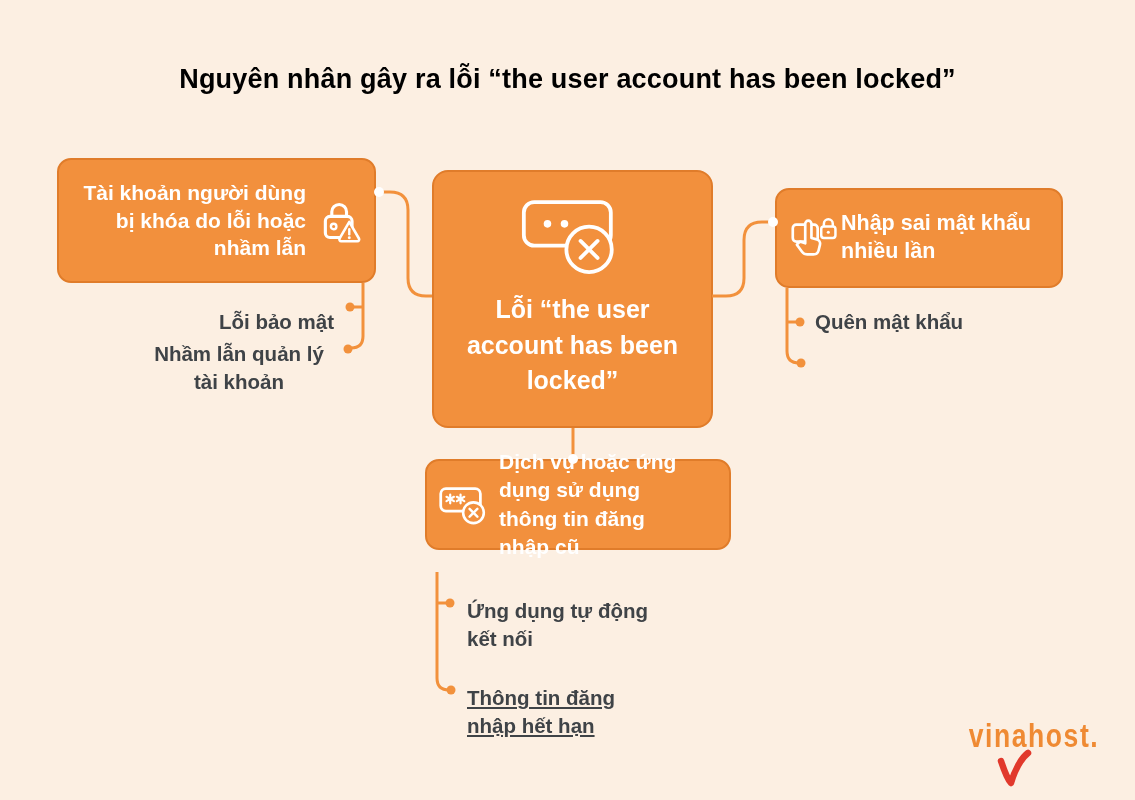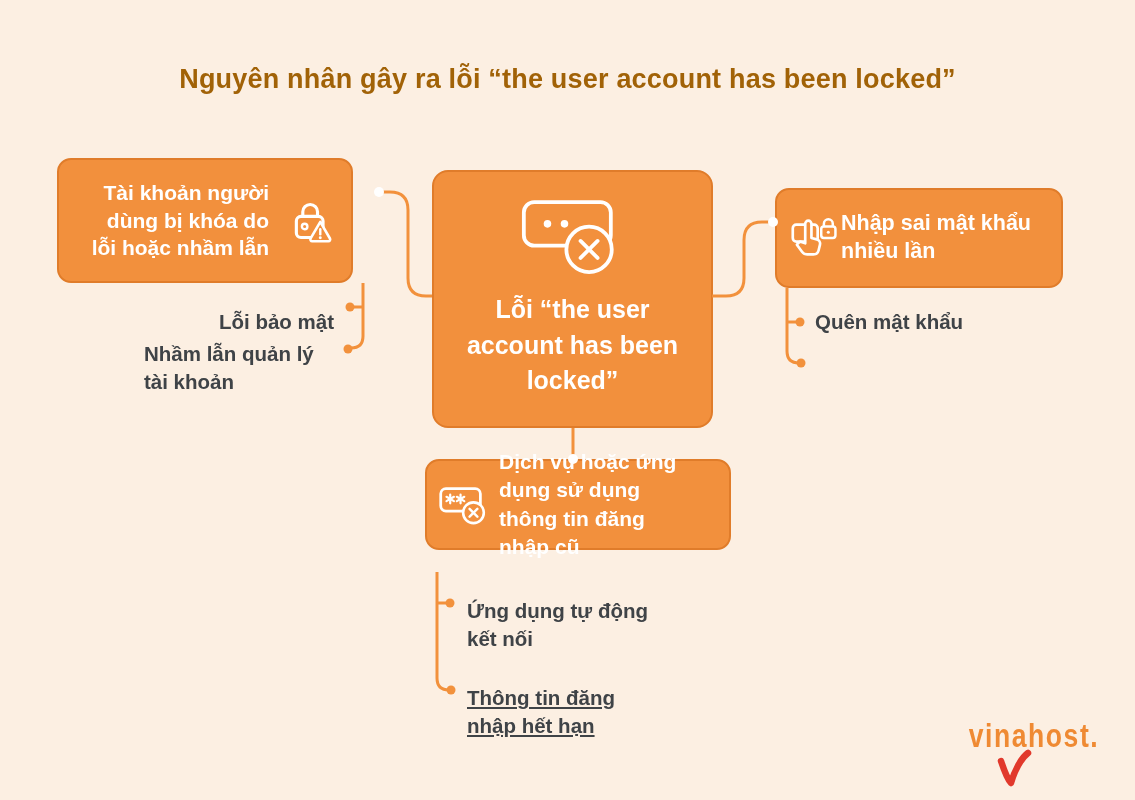--- a/index.html
+++ b/index.html
@@ -3,47 +3,47 @@
 <meta charset="utf-8">
 <style>
   html,body { margin:0; padding:0; }
   .canvas {
     position:relative; width:1135px; height:800px; overflow:hidden;
     background:#FCEFE2;
     font-family:"Liberation Sans", sans-serif;
   }
   .title {
     position:absolute; left:0; right:0; top:64px; margin:0;
-    text-align:center; font-size:27px; font-weight:700; color:#a16207;
+    text-align:center; font-size:27px; font-weight:700; color:#000000;
     letter-spacing:0.2px;
   }
   .connectors {
     position:absolute; left:0; top:0; z-index:3; pointer-events:none;
   }
   .box {
     position:absolute; z-index:2; box-sizing:border-box;
     background:#F2903D; border:2px solid #E07C2A; border-radius:14px;
     color:#FFFFFF; font-weight:700; display:flex; align-items:center;
   }
   .box-label { line-height:1.33; }
-  #left-box   { left:57px;  top:158px; width:296px; height:125px; padding:10px 16px 10px 24px; gap:20px; }
+  #left-box   { left:57px;  top:158px; width:319px; height:125px; padding:10px 10px 10px 24px; gap:12px; }
   #left-box .box-label { flex:1; text-align:right; font-size:21px; }
   #center-box { left:432px; top:170px; width:281px; height:258px; flex-direction:column; justify-content:center; gap:13px; border-radius:16px; }
   #center-box .box-label { width:250px; text-align:center; font-size:25px; line-height:1.42; }
   #right-box  { left:775px; top:188px; width:288px; height:100px; padding:10px 12px 10px 14px; gap:2px; }
   #right-box .box-label { font-size:21.5px; line-height:1.3; width:204px; }
   #bottom-box { left:425px; top:459px; width:306px; height:91px; padding:10px 12px; gap:10px; }
   #bottom-box .box-label { font-size:21px; line-height:1.35; width:200px; }
   .icon { flex:0 0 auto; display:flex; align-items:center; justify-content:center; }
   .sub {
     position:absolute; z-index:2; font-weight:700; font-size:20.5px;
     color:#3F4347; line-height:1.38;
   }
   #sub-left-1   { right:801px; top:308px; text-align:center; white-space:nowrap; }
-  #sub-left-2   { right:801px; top:340px; width:190px; text-align:left; }
+  #sub-left-2   { right:801px; top:340px; width:190px; text-align:center; }
   #sub-right-1  { left:815px;  top:308px; white-space:nowrap; }
   #sub-right-2  { left:815px;  top:351px; white-space:nowrap; }
   #sub-bottom-1 { left:467px;  top:597px; width:200px; }
   #sub-bottom-2 { left:467px;  top:684px; width:185px;text-decoration:underline; }
   .logo {
     position:absolute; right:36px; top:716px; z-index:2;
     display:flex; align-items:center;flex-direction:column;
   }
   .logo-text {
     font-weight:700; font-size:34px; letter-spacing:2px; color:#EF8A33;

